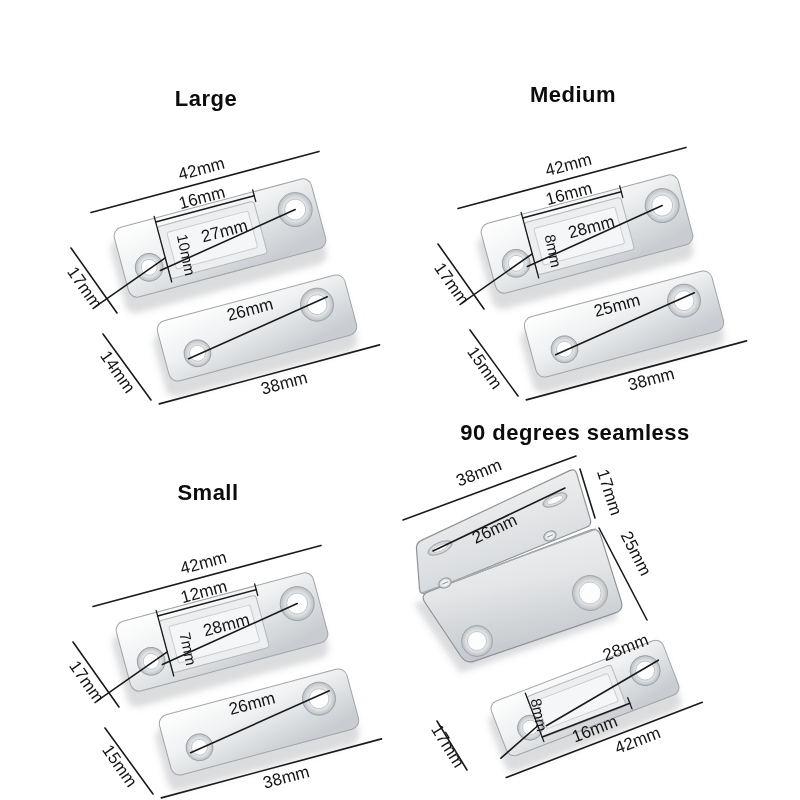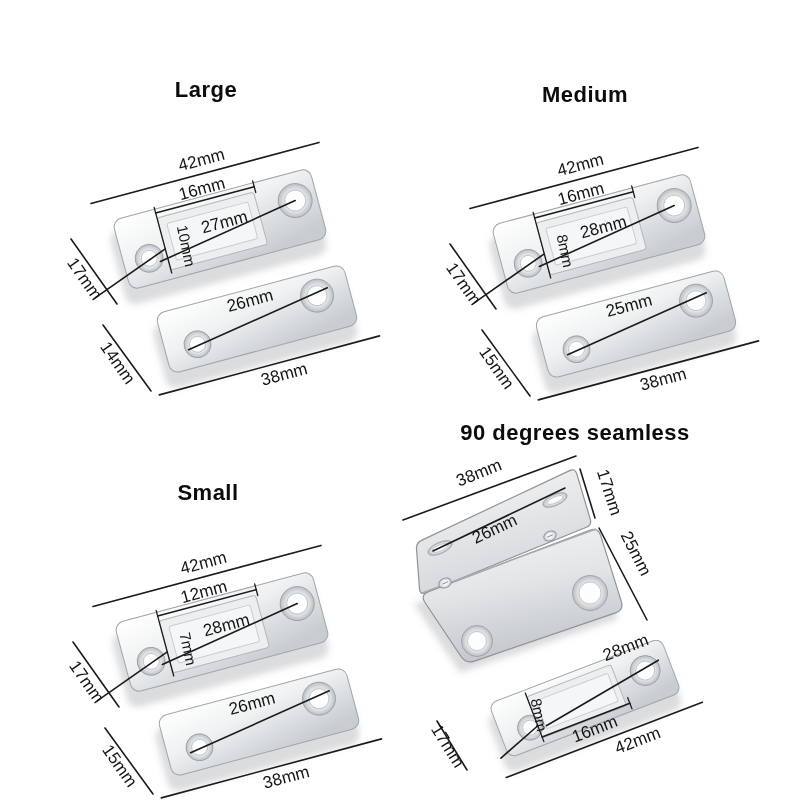--- a/index.html
+++ b/index.html
@@ -60,21 +60,21 @@
       <stop offset="0" stop-color="#f3f4f5"></stop>
       <stop offset="0.5" stop-color="#e3e5e7"></stop>
       <stop offset="1" stop-color="#c3c7cb"></stop>
     </linearGradient>
     <filter id="soft" x="-30%" y="-30%" width="160%" height="160%">
       <feGaussianBlur stdDeviation="3"></feGaussianBlur>
     </filter>
   </defs>
 </svg>
 
-<div class="quadrant" style="left:25px;top:57px">
+<div class="quadrant" style="left:25px;top:66px">
 <svg width="370" height="345" viewBox="0 0 370 345">
   <text class="qtitle" x="181" y="40" text-anchor="middle">Large</text>
   <g transform="translate(195,172) rotate(-15)">
     <rect class="shadow" x="-104" y="-32" width="208" height="76" rx="10" transform="translate(-5,7)"></rect>
     <line class="dim" x1="-118" y1="-58" x2="118" y2="-58"></line>
     <text class="dimtext" x="0" y="-66" text-anchor="middle">42mm</text>
     <rect class="plate" x="-102" y="-36" width="204" height="72" rx="9"></rect>
     <rect class="window" x="-58" y="-27" width="100" height="54" rx="3"></rect>
     <rect class="window-in" x="-50" y="-19" width="84" height="38" rx="2"></rect>
     <circle class="hole-out" cx="-76" cy="10" r="14"></circle>
@@ -102,21 +102,21 @@
     <circle class="hole-out" cx="64" cy="-7" r="16.5"></circle>
     <circle class="hole-in" cx="64" cy="-7" r="10"></circle>
     <line class="dim" x1="-74" y1="12" x2="76" y2="-12"></line>
     <text class="dimtext" x="-2" y="-14" text-anchor="middle">26mm</text>
     <line class="dim" x1="-114" y1="48" x2="114" y2="48"></line>
     <text class="dimtext" x="12" y="66" text-anchor="middle">38mm</text>
   </g>
 </svg>
 </div>
 
-<div class="quadrant" style="left:404px;top:62px">
+<div class="quadrant" style="left:392px;top:62px">
 <svg width="370" height="345" viewBox="0 0 370 345">
   <text class="qtitle" x="181" y="40" text-anchor="middle">Medium</text>
   <g transform="translate(195,172) rotate(-15)">
     <rect class="shadow" x="-104" y="-32" width="208" height="76" rx="10" transform="translate(-5,7)"></rect>
     <line class="dim" x1="-118" y1="-58" x2="118" y2="-58"></line>
     <text class="dimtext" x="0" y="-66" text-anchor="middle">42mm</text>
     <rect class="plate" x="-102" y="-36" width="204" height="72" rx="9"></rect>
     <rect class="window" x="-58" y="-27" width="100" height="54" rx="3"></rect>
     <rect class="window-in" x="-50" y="-19" width="84" height="38" rx="2"></rect>
     <circle class="hole-out" cx="-76" cy="10" r="14"></circle>

